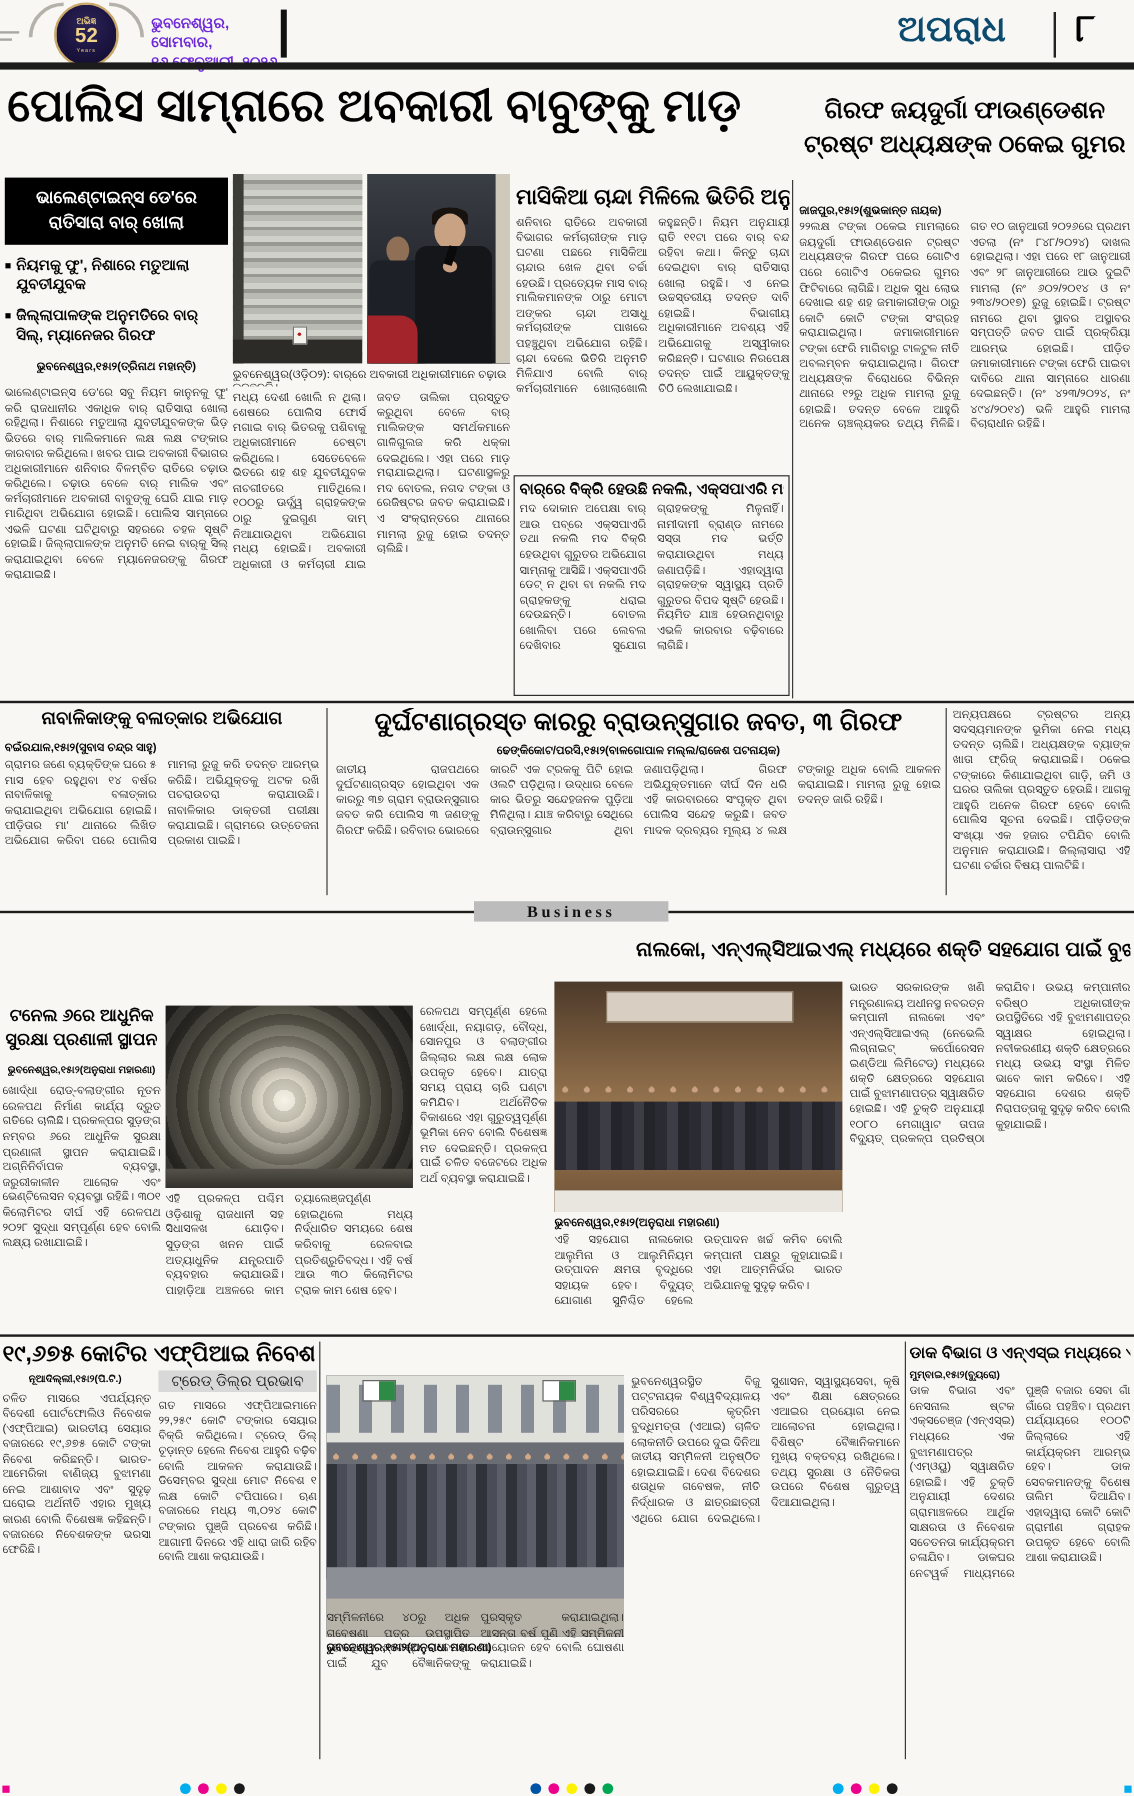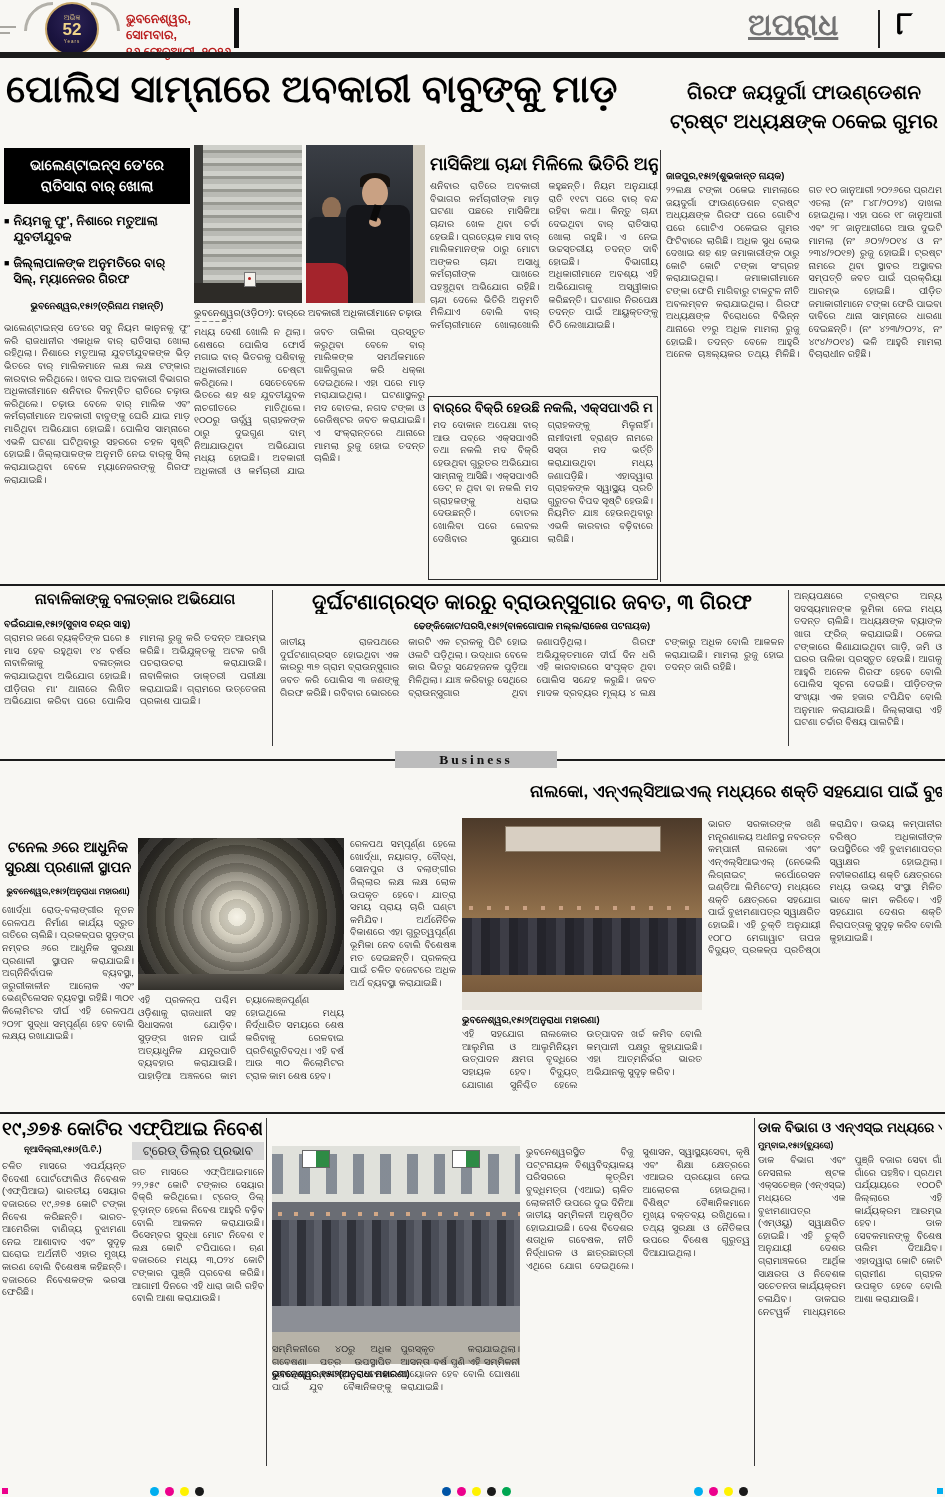--- a/index.html
+++ b/index.html
@@ -27,25 +27,25 @@
                   font-weight:bold;font-size:13.5px;letter-spacing:3px;text-align:center;line-height:17px;color:#111;}
   .caption{font-size:9.5px;line-height:1.2;color:#111;overflow:hidden;}
   
   .logo-outer{width:96px;height:56px;}
   .paren{position:absolute;width:52px;height:52px;border:3px solid #b3b1aa;border-radius:50%;top:1px;}
   .paren.l{left:0;border-right-color:transparent;border-top-color:transparent;border-bottom-color:transparent;transform:rotate(45deg);}
   .paren.r{right:0;border-left-color:transparent;border-top-color:transparent;border-bottom-color:transparent;transform:rotate(-45deg);}
   .logo-circle{position:absolute;left:21px;top:1px;width:50px;height:50px;border-radius:50%;
                background:radial-gradient(circle at 50% 35%,#2d2456 0%,#1b1440 55%,#120d2e 100%);
                border:2px solid #c9a86a;display:flex;flex-direction:column;align-items:center;justify-content:center;}
-  .logo-top{font-size:7.5px;color:#e8cd85;font-weight:normal;line-height:1;}
+  .logo-top{font-size:7.5px;color:#e8cd85;font-weight:bold;line-height:1;}
   .logo-num{font-size:17px;color:#f0d48a;font-weight:bold;line-height:1.05;}
   .logo-years{font-size:4.5px;color:#e8cd85;letter-spacing:1px;line-height:1.2;}
-  .dateline{font-size:12.5px;font-weight:bold;line-height:1.3;color:#b91c1c;}
-  .section-name{font-size:30px;font-weight:bold;color:#737373;text-decoration:underline;}
+  .dateline{font-size:12.5px;font-weight:bold;line-height:1.3;color:#6d28d9;}
+  .section-name{font-size:30px;font-weight:bold;color:#0c4a6e;}
   .page-num{font-size:32px;font-weight:bold;color:#000;}
   
   .photo{overflow:hidden;position:absolute;}
   .photo-shutter{background:repeating-linear-gradient(180deg,#cfd0ca 0 5px,#989992 5px 8px,#b9bab4 8px 13px);}
   .shutter-edge{position:absolute;left:0;top:0;width:9px;height:100%;background:#3c3c39;}
   .shutter-floor{position:absolute;left:0;bottom:0;width:100%;height:20px;background:#2d2b27;}
   .shutter-notice{position:absolute;left:46%;bottom:16px;width:10px;height:13px;background:#f4f2ec;border:1px solid #777;}
   .notice-dot{position:absolute;left:3px;top:4px;width:3px;height:3px;background:#b02020;border-radius:50%;}
   .photo-speaker{background:linear-gradient(180deg,#3a3e45 0%,#23262b 60%,#17181c 100%);}
   .spk-light{position:absolute;right:0;top:0;width:12px;height:100%;background:#cfc9bb;}

